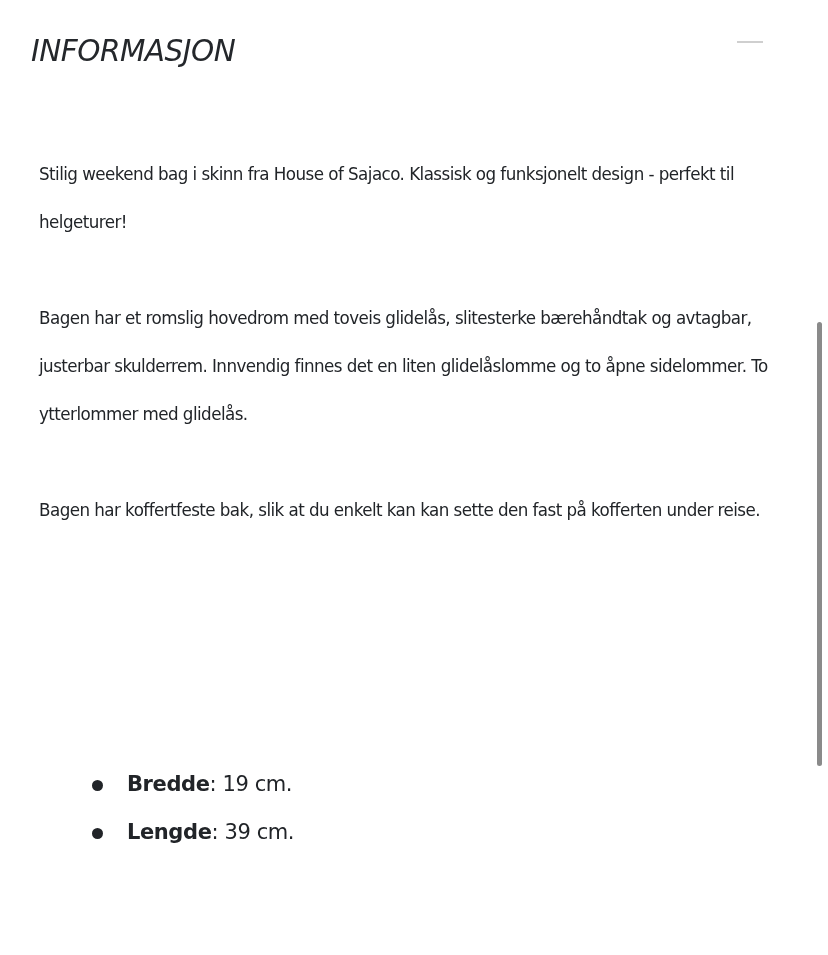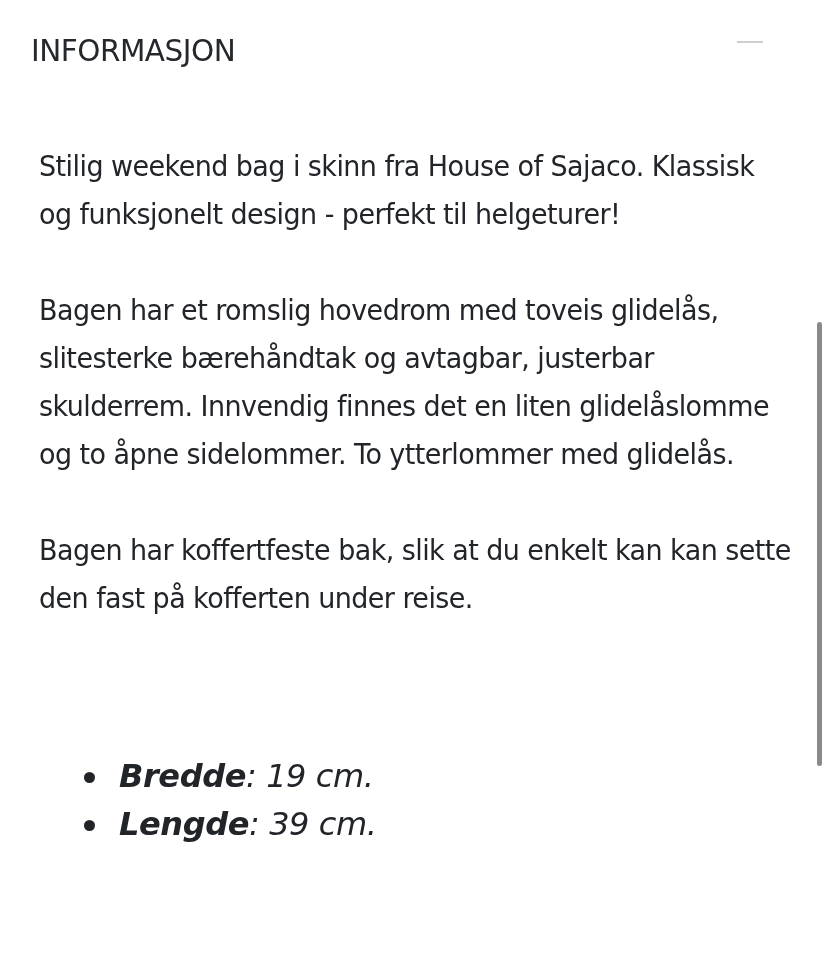--- a/index.html
+++ b/index.html
@@ -14,20 +14,21 @@
       overflow: hidden;
       font-family: "DejaVu Sans", sans-serif;
       color: #212428;
     }
     .header {
       position: absolute;
       left: 0;
       top: 0;
       width: 679px;
       height: 100px;
+      font-style: italic;
     }
     .title {
       position: absolute;
       left: 31px;
       top: 30px;
       font-size: 31px;
       line-height: 40px;
       letter-spacing: -0.5px;
       font-weight: normal;
       margin: 0;
@@ -47,44 +48,43 @@
       position: absolute;
       left: 9px;
       top: 11px;
       width: 26px;
       height: 2px;
       background: #cfcfcf;
     }
     .content {
       position: absolute;
       left: 39px;
-      top: 142px;
+      top: 150px;
       width: 760px;
-      font-size: 29px;
+      font-size: 18px;
       line-height: 48px;
       color: #212428;
       letter-spacing: -0.6px;
     }
     .content p {
       margin: 0 0 48px 0;
       transform: scaleX(0.93);
       transform-origin: left top;
       width: 810px;
     }
     .specs {
       list-style: none;
-      margin: 0;
+      margin: 8px;
       padding: 0;
       position: absolute;
       left: 39px;
       top: 752px;
-      font-size: 32px;
+      font-size: 21px;
       line-height: 48px;
       letter-spacing: -0.4px;
-      font-style: italic;
     }
     .specs li {
       position: relative;
       padding-left: 80px;
       height: 48px;
     }
     .specs .bullet {
       position: absolute;
       left: 45px;
       top: 20px;

